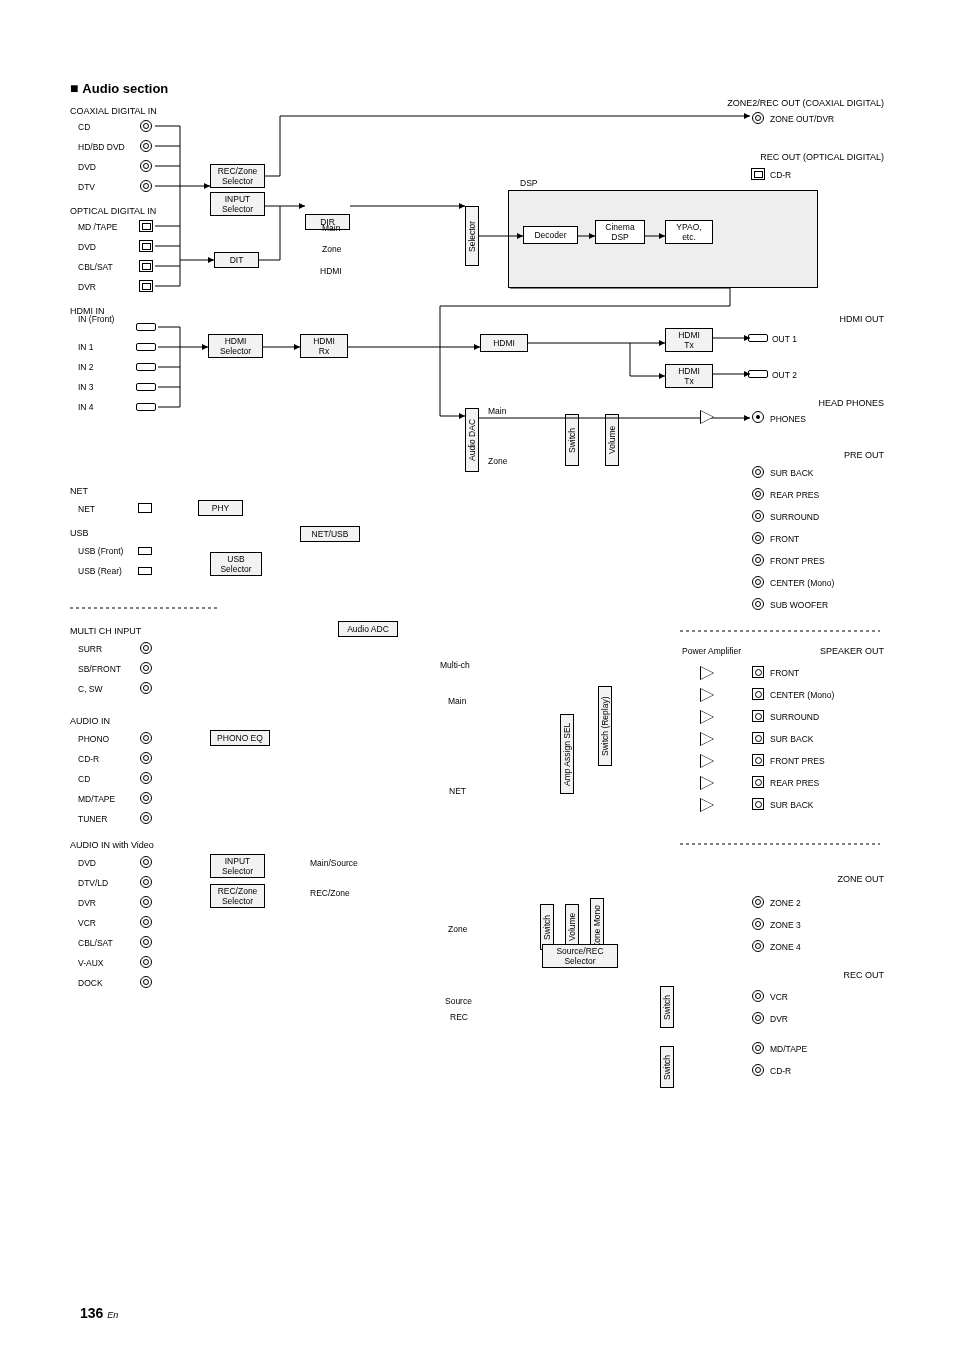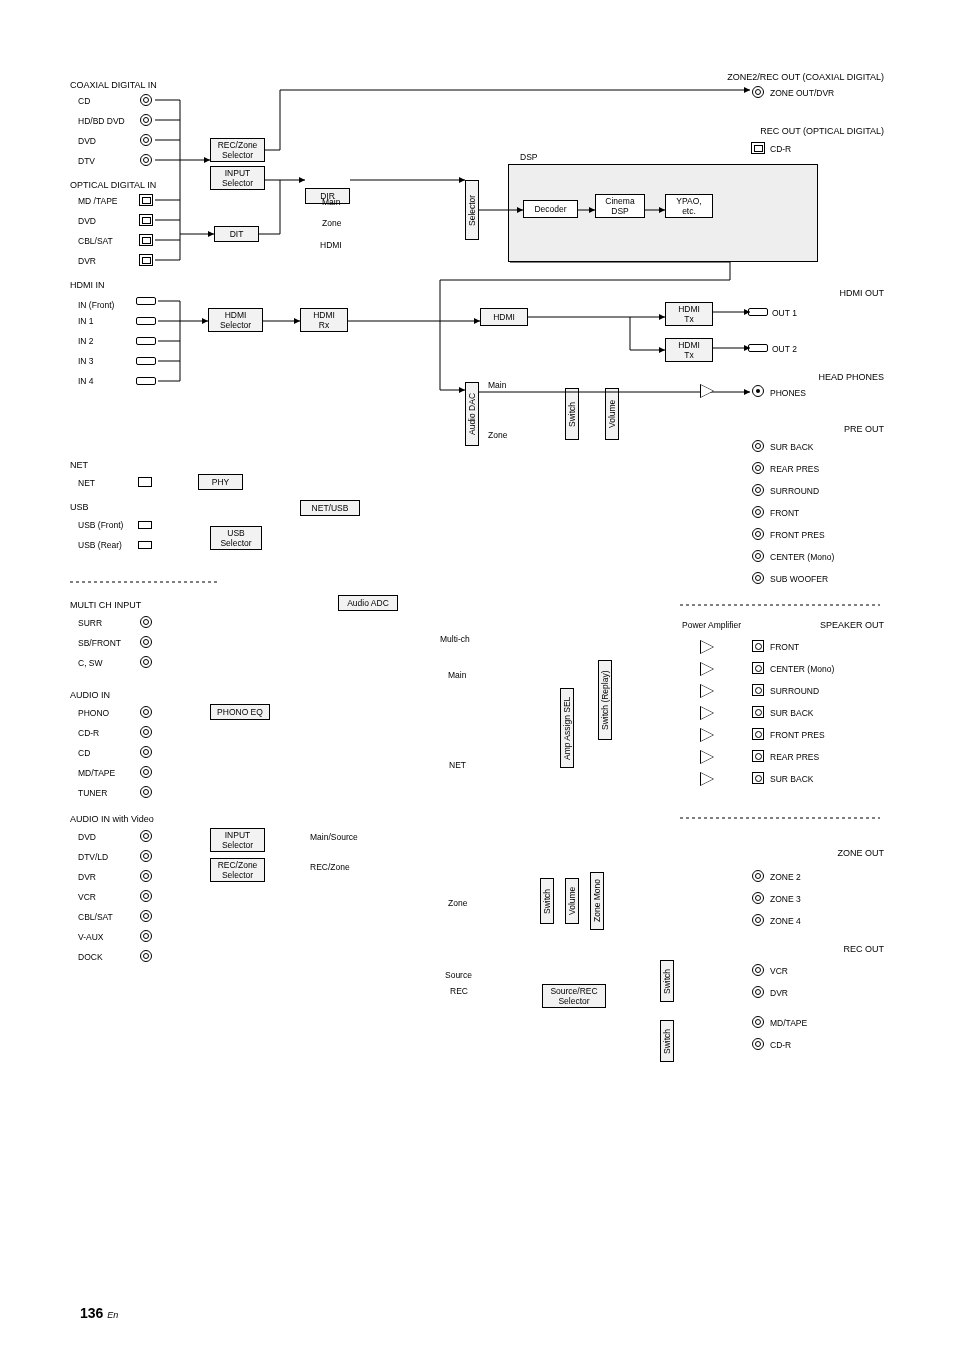--- a/index.html
+++ b/index.html
@@ -114,20 +114,21 @@
   .dashed { stroke-dasharray: 3 3; }
   .page-num { position: absolute; bottom: 30px; left: 80px; font-size: 14px; font-weight: bold; }
   .page-num .en { font-size: 9px; font-style: italic; font-weight: normal; }
 </style>
 </head>
 <body>
 
 <div class="page">
 
 
+  <div class="section-header">Audio section</div>
 
   <div class="diagram">
 
     <div class="label header" style="left:0;top:0">COAXIAL DIGITAL IN</div>
     <div class="label" style="left:8px;top:16px">CD</div>
     <div class="conn-rca" style="left:70px;top:14px"></div>
     <div class="label" style="left:8px;top:36px">HD/BD DVD</div>
     <div class="conn-rca" style="left:70px;top:34px"></div>
     <div class="label" style="left:8px;top:56px">DVD</div>
     <div class="conn-rca" style="left:70px;top:54px"></div>
@@ -138,21 +139,21 @@
     <div class="label" style="left:8px;top:116px">MD /TAPE</div>
     <div class="conn-opt" style="left:69px;top:114px"></div>
     <div class="label" style="left:8px;top:136px">DVD</div>
     <div class="conn-opt" style="left:69px;top:134px"></div>
     <div class="label" style="left:8px;top:156px">CBL/SAT</div>
     <div class="conn-opt" style="left:69px;top:154px"></div>
     <div class="label" style="left:8px;top:176px">DVR</div>
     <div class="conn-opt" style="left:69px;top:174px"></div>
 
     <div class="label header" style="left:0;top:200px">HDMI IN</div>
-    <div class="label" style="left:8px;top:220px">IN (Front)</div>
+    <div class="label" style="left:8px;top:208px">IN (Front)</div>
     <div class="conn-hdmi" style="left:66px;top:217px"></div>
     <div class="label" style="left:8px;top:236px">IN 1</div>
     <div class="conn-hdmi" style="left:66px;top:237px"></div>
     <div class="label" style="left:8px;top:256px">IN 2</div>
     <div class="conn-hdmi" style="left:66px;top:257px"></div>
     <div class="label" style="left:8px;top:276px">IN 3</div>
     <div class="conn-hdmi" style="left:66px;top:277px"></div>
     <div class="label" style="left:8px;top:296px">IN 4</div>
     <div class="conn-hdmi" style="left:66px;top:297px"></div>
 
@@ -261,21 +262,21 @@
     <div class="label" style="left:240px;top:752px">Main/Source</div>
     <div class="label" style="left:240px;top:782px">REC/Zone</div>
     <div class="label" style="left:378px;top:818px">Zone</div>
     <div class="label" style="left:375px;top:890px">Source</div>
     <div class="label" style="left:380px;top:906px">REC</div>
 
     <div class="vblock" style="left:470px;top:798px;width:14px;height:46px">Switch</div>
     <div class="vblock" style="left:495px;top:798px;width:14px;height:46px">Volume</div>
     <div class="vblock" style="left:520px;top:792px;width:14px;height:58px">Zone Mono</div>
 
-    <div class="block small" style="left:472px;top:904px;width:64px">Source/REC<br>Selector</div>
+    <div class="block small" style="left:472px;top:838px;width:76px">Source/REC<br>Selector</div>
 
     <div class="vblock" style="left:590px;top:880px;width:14px;height:42px">Switch</div>
     <div class="vblock" style="left:590px;top:940px;width:14px;height:42px">Switch</div>
 
     <svg class="wires">
       <line x1="0" y1="502" x2="150" y2="502" class="arrow dashed"></line>
       <line x1="610" y1="525" x2="810" y2="525" class="arrow dashed"></line>
       <line x1="610" y1="738" x2="810" y2="738" class="arrow dashed"></line>
 
       <defs>

